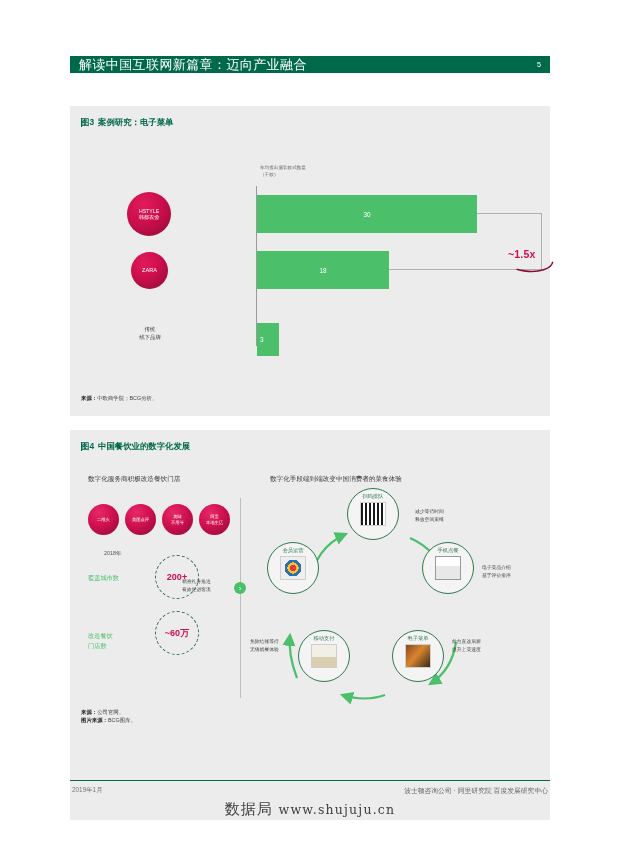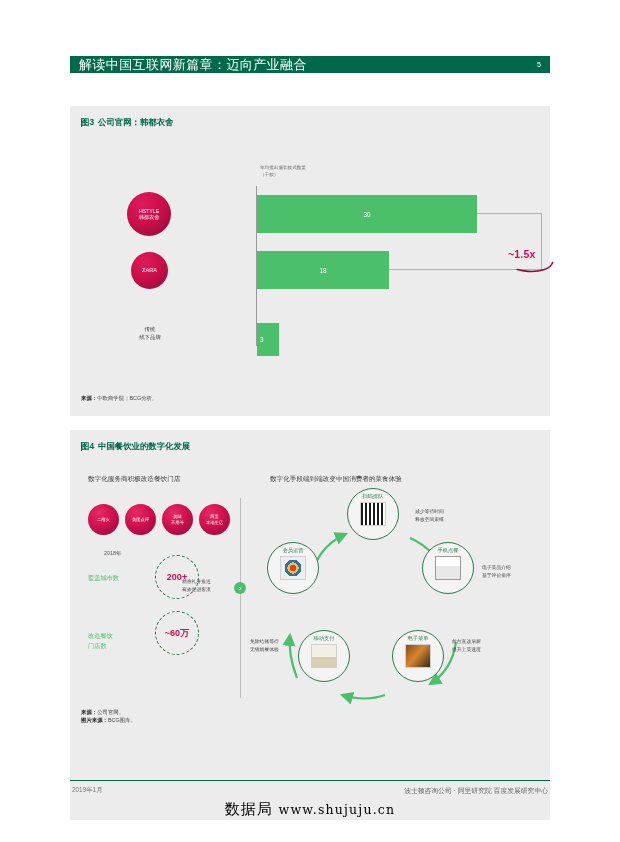--- a/index.html
+++ b/index.html
@@ -143,41 +143,41 @@
   }
   .footer-left{
     position:absolute; left:72px; top:786px; font-size:6.4px; color:#777;
   }
   .footer-right{
     position:absolute; right:72px; top:786px; font-size:6.8px; color:#666;
     white-space:nowrap;
   }
   .watermark{
     position:absolute; left:50%; top:800px; transform:translateX(-50%);
-    font-size:15px; color:#000000; white-space:nowrap; letter-spacing:1px;
+    font-size:15px; color:#404040; white-space:nowrap; letter-spacing:1px;
     font-family:"DejaVu Serif","Liberation Serif",serif;
   }
   .watermark .url{ font-size:12.5px; letter-spacing:1.2px; }
 </style>
 </head>
 <body>
 
 <div class="page">
 
   <div class="header-bar">
     <span class="header-title">解读中国互联网新篇章：迈向产业融合</span>
     <span class="header-page">5</span>
   </div>
 
   <div class="exhibit" id="exhibit3">
 
     <div class="ex-title">
       <span>图3</span>
       <span class="bar"></span>
-      <span>公司官网：韩都衣舍</span>
+      <span>案例研究：电子菜单</span>
     </div>
 
 
     <div class="axis-label">
       <div>年均推出服装款式数量</div>
       <div>（千款）</div>
     </div>
     <div class="axis-line"></div>
 
     <div class="logo-circle" style="left:57px; top:86px; width:44px; height:44px; font-size:5.2px;">

